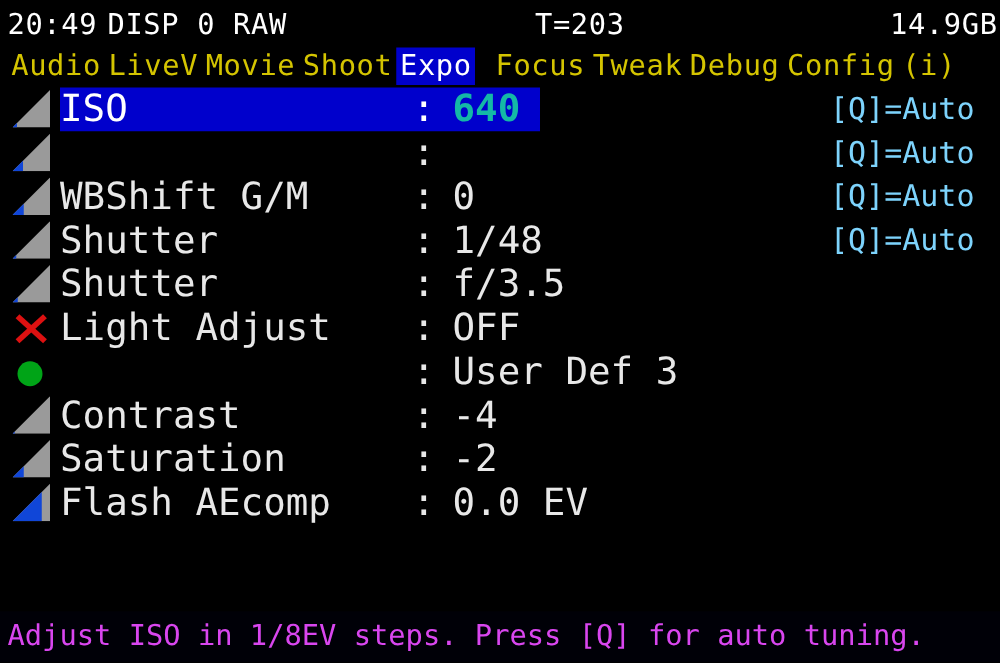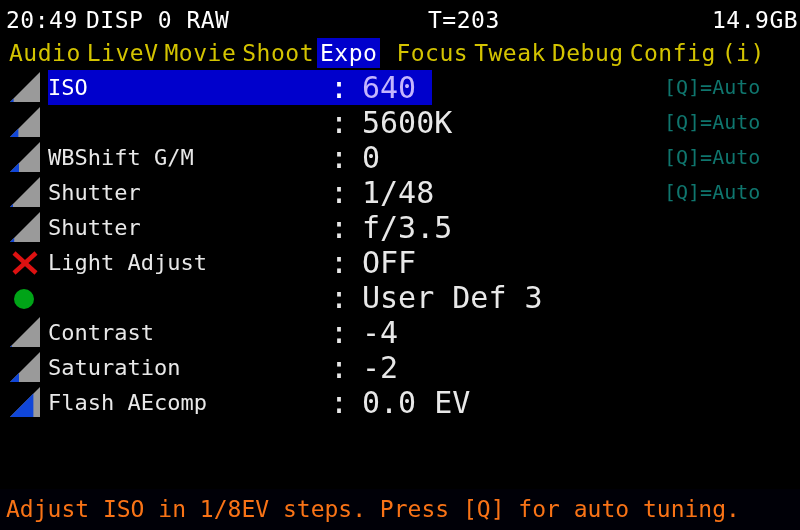--- a/index.html
+++ b/index.html
@@ -101,21 +101,21 @@
     height: 35px;
     background: #0000cc;
   }
 
   .label {
     position: absolute;
     left: 48px;
     top: 0;
     height: 45px;
     line-height: 35px;
-    font-size: 22px;
+    font-size: 30px;
     letter-spacing: 0px;
     color: #e8e8e8;
     white-space: pre;
   }
   .colon {
     position: absolute;
     left: 330px;
     top: 0;
     height: 35px;
     line-height: 35px;
@@ -128,42 +128,42 @@
     top: 0;
     height: 35px;
     line-height: 35px;
     font-size: 30px;
     letter-spacing: 0px;
     color: #e8e8e8;
     white-space: pre;
   }
   .row.selected .label,
   .row.selected .colon { color: #ffffff; }
-  .row.selected .value { color: #c4b5fd; }
+  .row.selected .value { color: #14b8a6; font-weight: bold; }
 
   .hint {
     position: absolute;
     left: 664px;
     top: 2px;
     height: 31px;
     line-height: 31px;
-    font-size: 20px;
-    color: #0f766e;
+    font-size: 24px;
+    color: #7dd3fc;
     white-space: pre;
   }
 
   
   #footer {
     position: absolute;
     left: 0;
     top: 489px;
     width: 800px;
     height: 41px;
     background: #000007;
-    color: #f97316;
+    color: #d946ef;
     font-size: 23px;
     line-height: 41px;
     white-space: pre;
   }
   #footer .help {
     position: absolute;
     left: 6px;
     top: 0;
   }
 </style>
@@ -196,21 +196,20 @@
         <div class="hint">[Q]=Auto</div>
       </div>
       <div class="row">
         <div class="icon-cell">
           <svg width="30" height="30" viewBox="0 0 30 30">
             <polygon points="0,30 30,0 30,30" fill="#9a9a9a"></polygon>
             <polygon points="0,30 8.40,21.60 8.40,30" fill="#1046d8"></polygon>
           </svg>
         </div>
         <div class="colon">:</div>
-        <div class="value">5600K</div>
         <div class="hint">[Q]=Auto</div>
       </div>
       <div class="row">
         <div class="icon-cell">
           <svg width="30" height="30" viewBox="0 0 30 30">
             <polygon points="0,30 30,0 30,30" fill="#9a9a9a"></polygon>
             <polygon points="0,30 9.00,21.00 9.00,30" fill="#1046d8"></polygon>
           </svg>
         </div>
         <div class="label">WBShift G/M</div>

